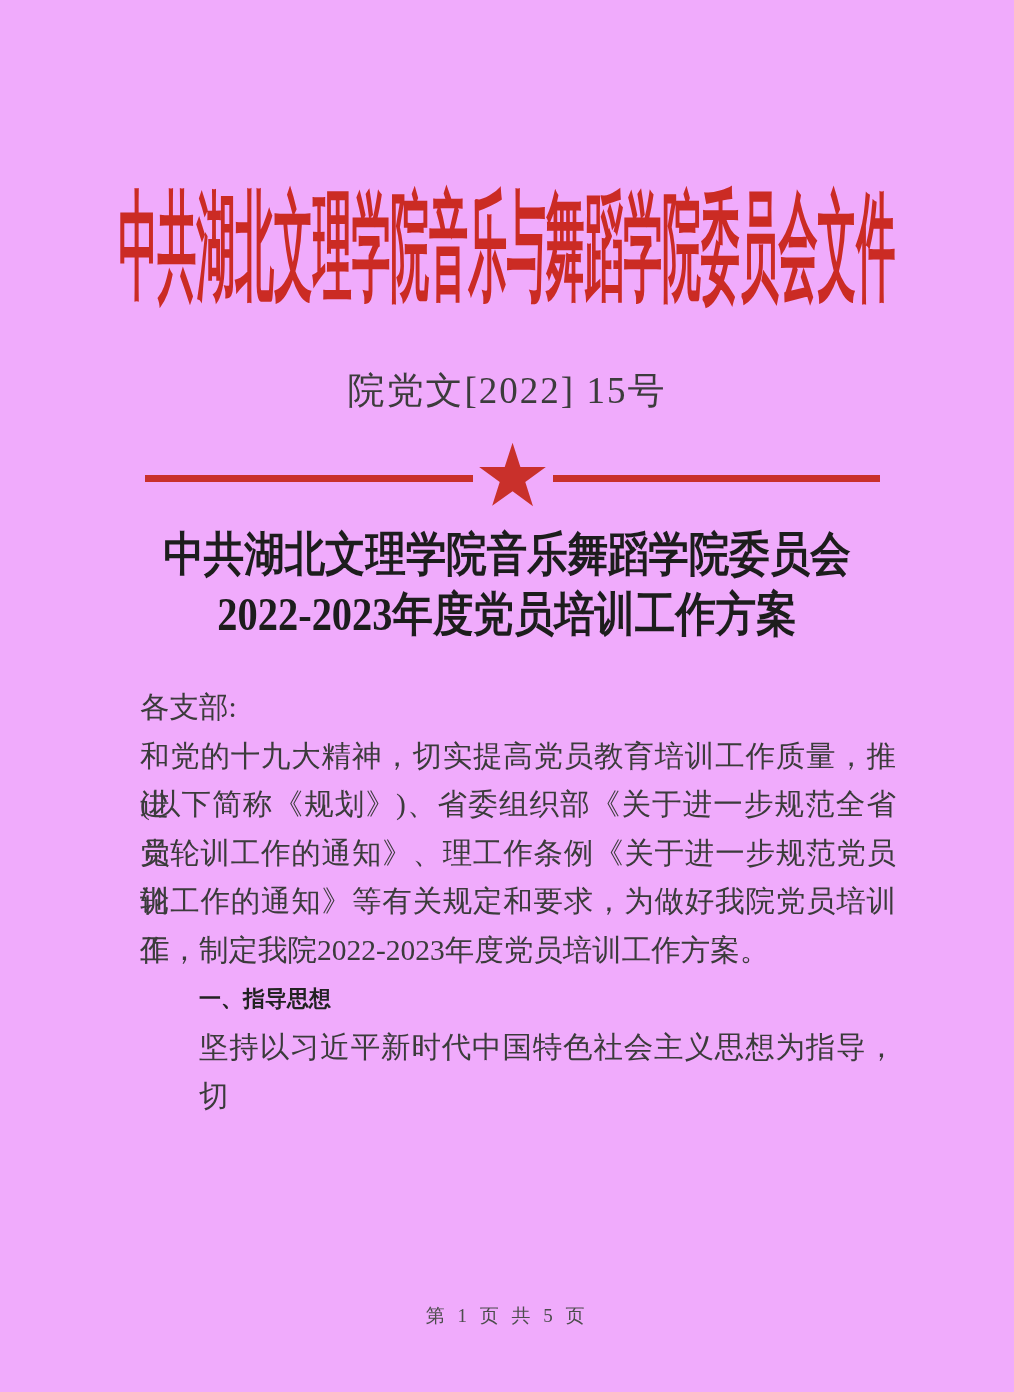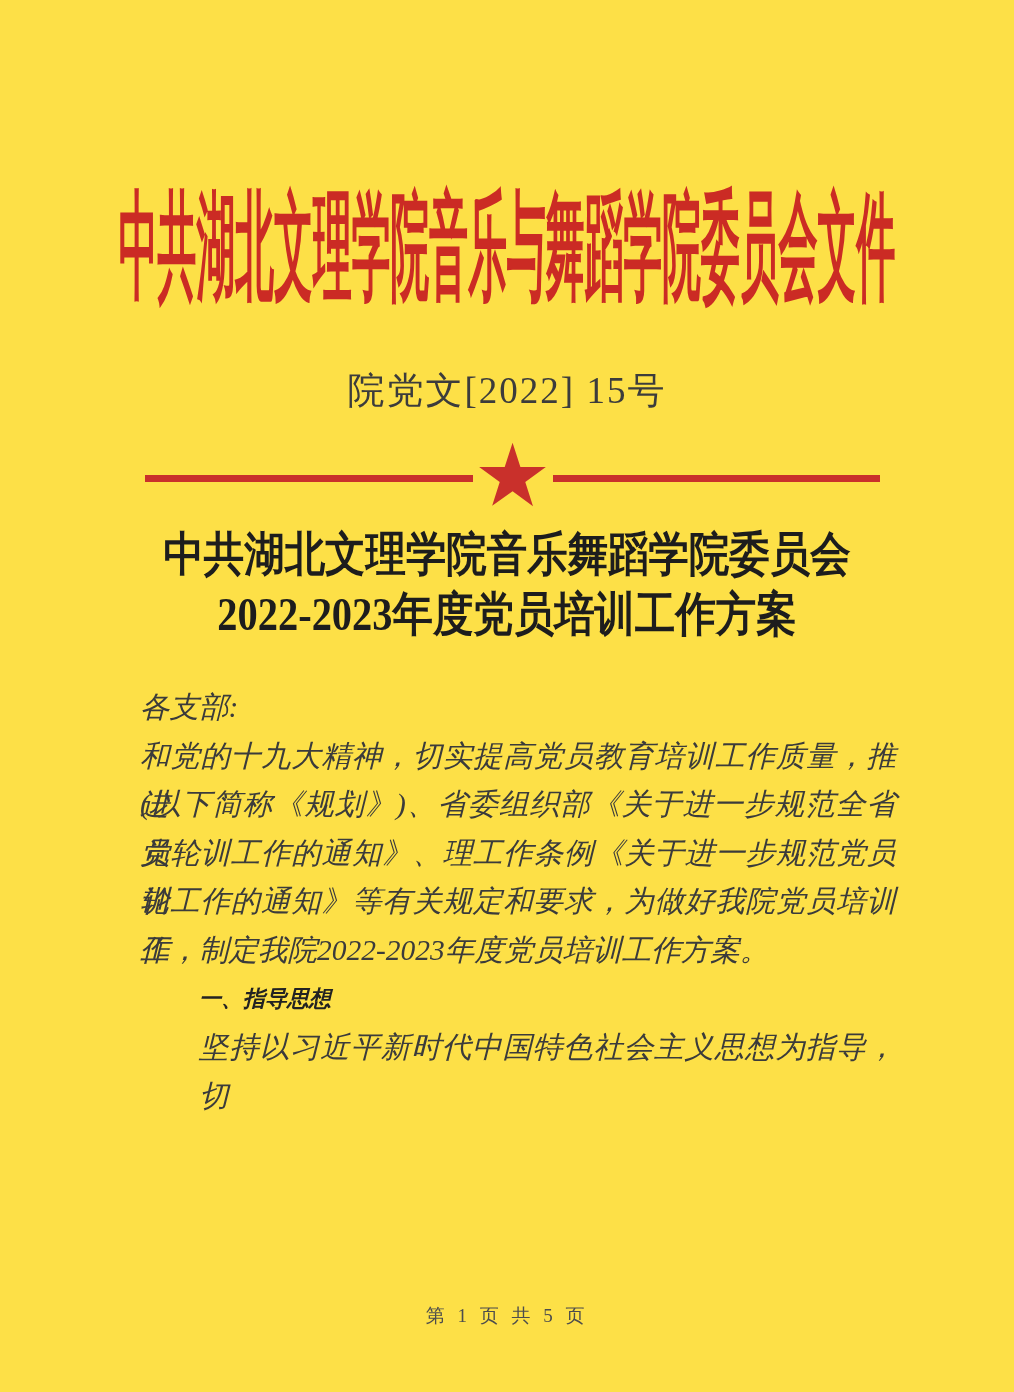--- a/index.html
+++ b/index.html
@@ -4,21 +4,21 @@
 <style>
   html, body { margin: 0; padding: 0; }
   body {
     width: 1014px; height: 1392px;
     background: #ffffff;
     font-family: "Liberation Serif", "DejaVu Serif", serif;
   }
   #page {
     position: relative;
     width: 1014px; height: 1392px;
-    background: #fde047;
+    background: #f0abfc;
     overflow: hidden;
   }
 
   
   .red-header {
     position: absolute;
     top: 172px; left: 50%;
     white-space: nowrap;
     font-size: 118px;
     line-height: 152px;
@@ -74,21 +74,20 @@
     color: #1d1d1d;
   }
 
   
   .body-text {
     position: absolute;
     top: 683px; left: 140px; width: 756px;
     font-size: 29.5px;
     line-height: 48.6px;
     color: #3b3b3b;
-    font-style: italic;
   }
   .ln {
     text-align: justify;
     text-align-last: justify;
     height: 48.6px;
     overflow: visible;
   }
   .ln.left { text-align: left; text-align-last: left; }
   .ln.ind { padding-left: 59px; }
   .ln.heading {

